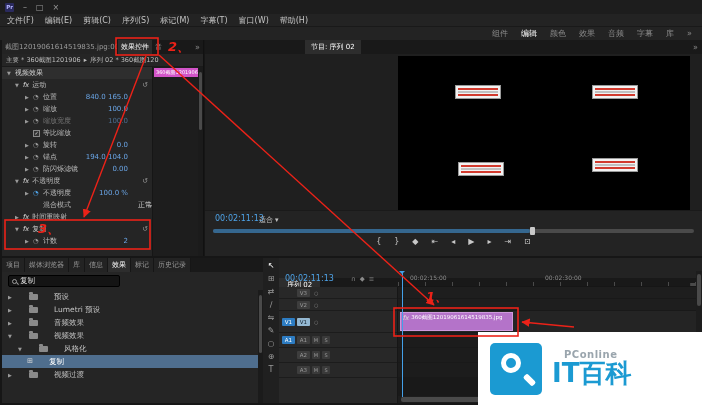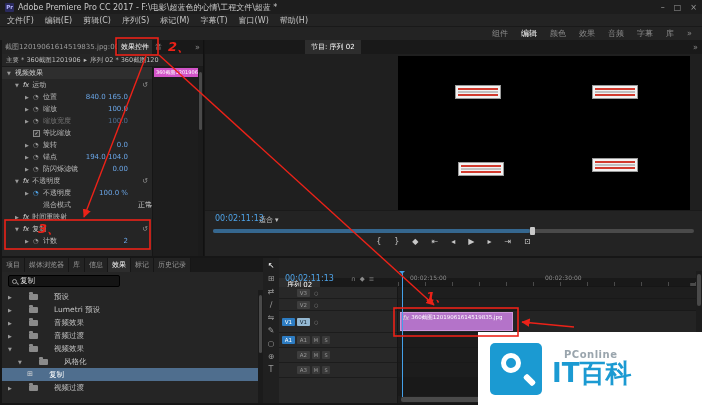--- a/index.html
+++ b/index.html
@@ -151,21 +151,20 @@
   .anno{position:absolute;left:0;top:0;z-index:50;pointer-events:none;}
   .anno-num{fill:#ec2218;font-size:13px;font-weight:bold;font-style:italic;}
 </style>
 </head>
 <body>
 
 <div id="app">
 
   <div class="titlebar">
     <span class="pr-icon">Pr</span>
-    <span class="tb-title">Adobe Premiere Pro CC 2017 - F:\电影\超蓝色的心情\工程文件\超蓝 *</span>
     <span class="win-ctl">–</span>
     <span class="win-ctl">□</span>
     <span class="win-ctl">×</span>
   </div>
 
   <div class="menubar">
     <span class="menu-item">文件(F)</span>
     <span class="menu-item">编辑(E)</span>
     <span class="menu-item">剪辑(C)</span>
     <span class="menu-item">序列(S)</span>
@@ -370,25 +369,20 @@
       </div>
       <div class="tree-row">
         <span class="tw">▶</span>
         <span class="bin"></span>
         <span>Lumetri 预设</span>
       </div>
       <div class="tree-row">
         <span class="tw">▶</span>
         <span class="bin"></span>
         <span>音频效果</span>
-      </div>
-      <div class="tree-row">
-        <span class="tw">▶</span>
-        <span class="bin"></span>
-        <span>音频过渡</span>
       </div>
       <div class="tree-row">
         <span class="tw">▼</span>
         <span class="bin"></span>
         <span>视频效果</span>
       </div>
       <div class="tree-row i1">
         <span class="tw">▼</span>
         <span class="bin"></span>
         <span>风格化</span>

